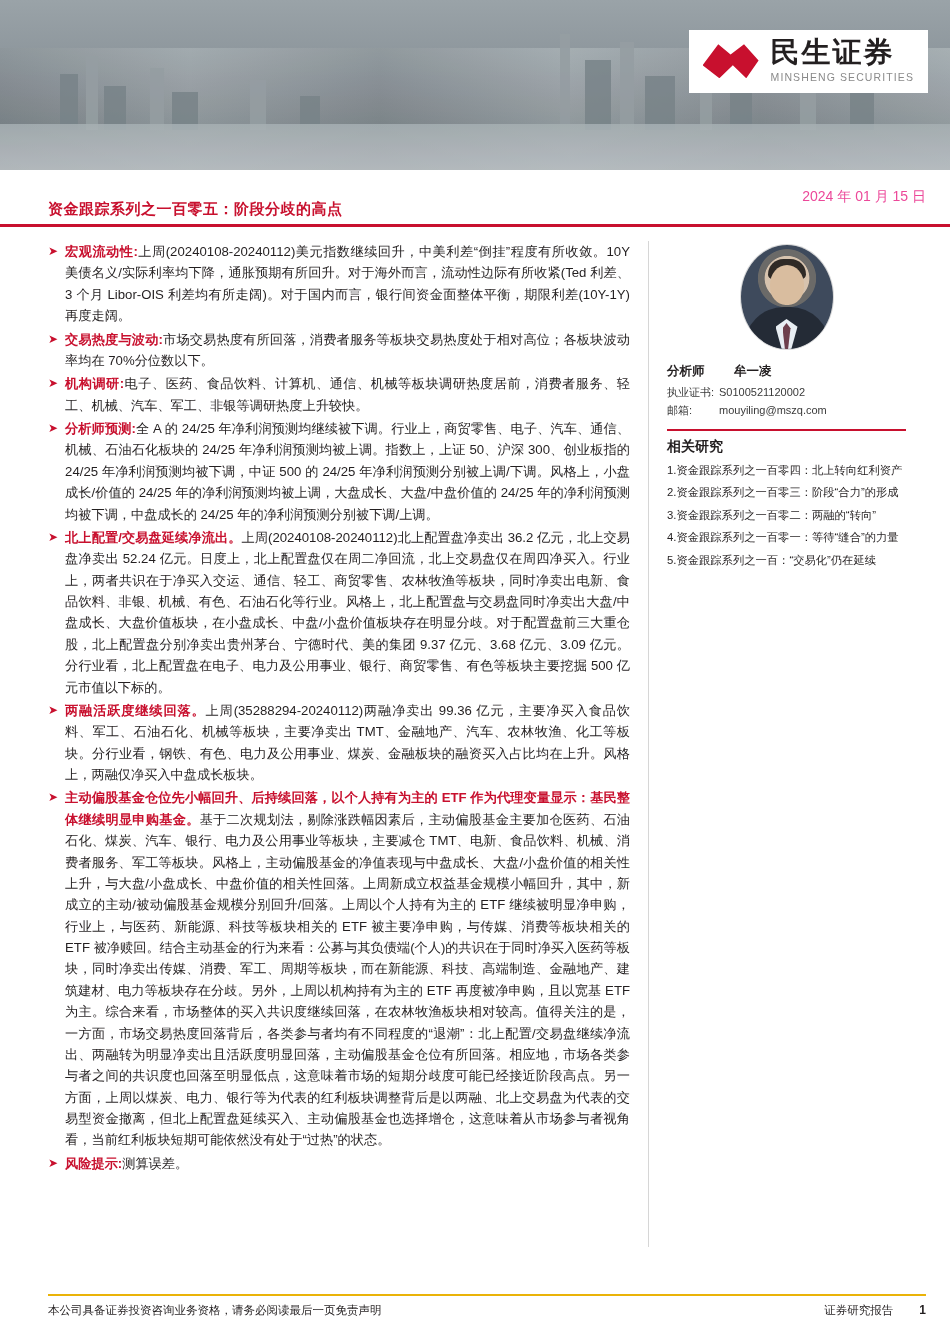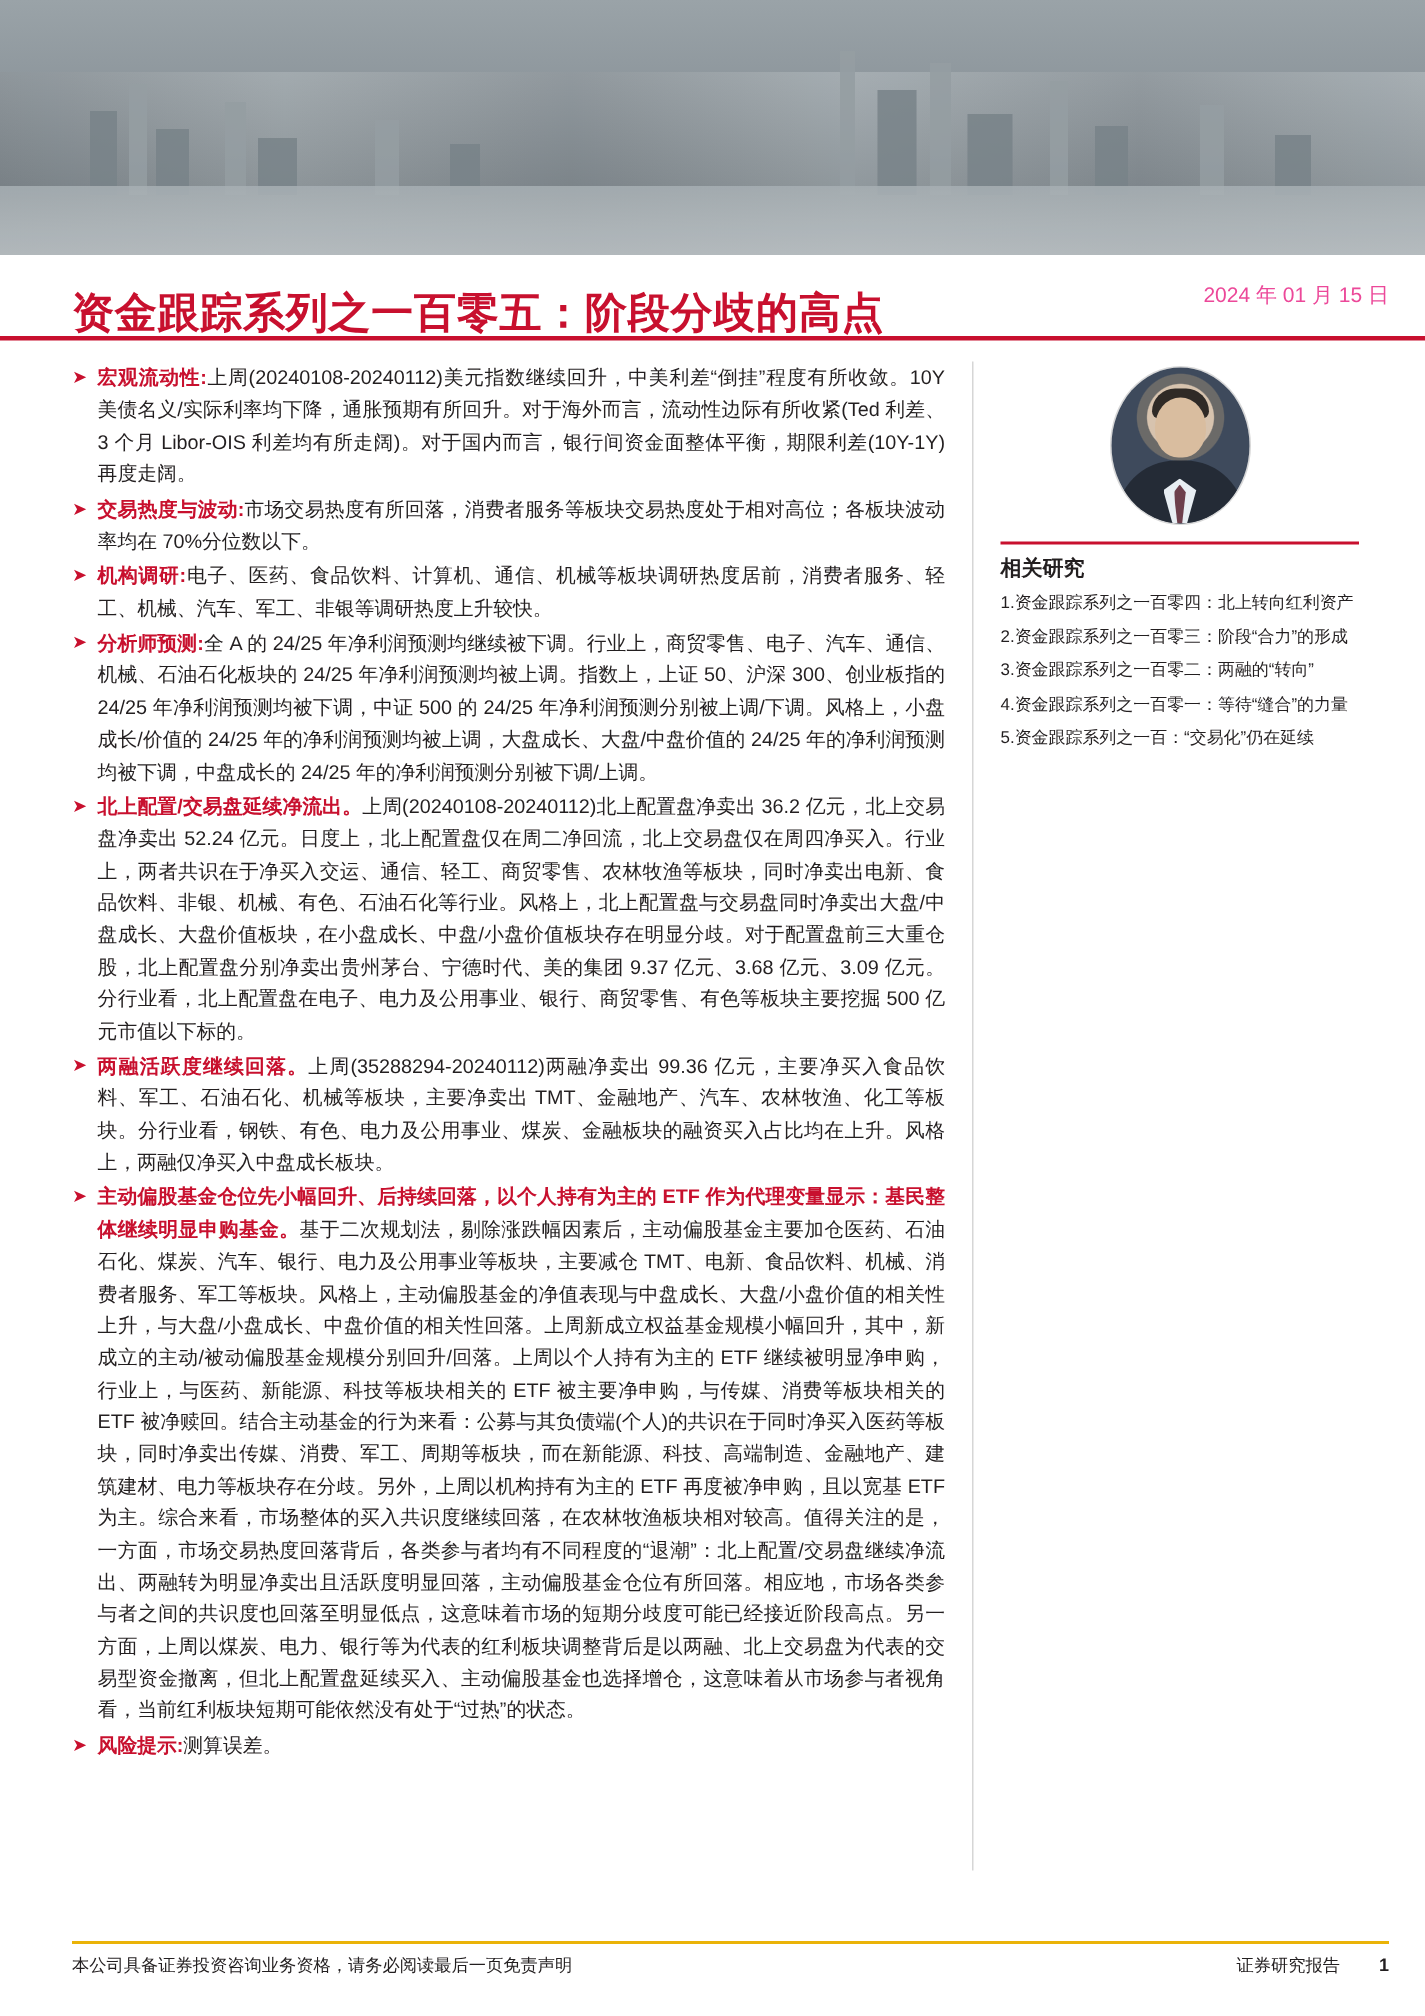--- a/index.html
+++ b/index.html
@@ -53,21 +53,21 @@
     padding:7px 18px 7px 50px;
     letter-spacing:1px;
   }
   
   .titlebar{
     position:relative;height:54px;background:#ffffff;
     border-bottom:3px solid #c8102e;
     display:flex;align-items:center;
   }
   .title-cn{
-    margin-left:48px;font-size:28px;font-weight:bold;color:#c8102e;letter-spacing:.5px;margin-top:24px;
+    margin-left:48px;font-size:15px;font-weight:bold;color:#c8102e;letter-spacing:.5px;margin-top:24px;
   }
   .title-date{
     position:absolute;right:24px;top:18px;font-size:14px;color:#ec4899;
   }
   
   .content{
     display:flex;
     padding:14px 24px 0 48px;
     box-sizing:border-box;
     height:1020px;
@@ -164,20 +164,29 @@
     <div class="twr" style="left:585px;bottom:40px;width:26px;height:70px;"></div>
     <div class="twr l" style="left:620px;bottom:40px;width:14px;height:88px;"></div>
     <div class="twr" style="left:645px;bottom:40px;width:30px;height:54px;"></div>
     <div class="twr l" style="left:700px;bottom:40px;width:12px;height:76px;"></div>
     <div class="twr" style="left:730px;bottom:40px;width:22px;height:46px;"></div>
     <div class="twr l" style="left:800px;bottom:40px;width:16px;height:60px;"></div>
     <div class="twr" style="left:850px;bottom:40px;width:24px;height:40px;"></div>
     <div class="water"></div>
   </div>
 
+  <div class="logo-box">
+    <div class="logo-mark">
+        <div class="sw"></div>
+      </div>
+    <div class="logo-text">
+      <div class="logo-cn">民生证券</div>
+      <div class="logo-en">MINSHENG SECURITIES</div>
+    </div>
+  </div>
 
 </div>
 
 <div class="titlebar">
   <div class="title-cn">资金跟踪系列之一百零五：阶段分歧的高点</div>
   <div class="title-date">2024 年 01 月 15 日</div>
 </div>
 
 <div class="content">
 
@@ -228,20 +237,32 @@
   <div class="right">
 
     <div class="photo">
       <div class="body"></div>
       <div class="hair"></div>
       <div class="face"></div>
       <div class="shirt"></div>
       <div class="tie"></div>
     </div>
 
+    <div class="analyst-block">
+      <div class="analyst-head">
+        <span>分析师</span>
+        <span class="nm">牟一凌</span>
+      </div>
+      <div class="analyst-line">
+        <span class="lbl">执业证书:</span><span>S0100521120002</span>
+      </div>
+      <div class="analyst-line">
+        <span class="lbl">邮箱:</span><span>mouyiling@mszq.com</span>
+      </div>
+    </div>
 
 
     <div class="hr-red"></div>
     <div class="sec-title">相关研究</div>
 
     <div class="rel-item">1.资金跟踪系列之一百零四：北上转向红利资产</div>
     <div class="rel-item">2.资金跟踪系列之一百零三：阶段“合力”的形成</div>
     <div class="rel-item">3.资金跟踪系列之一百零二：两融的“转向”</div>
     <div class="rel-item">4.资金跟踪系列之一百零一：等待“缝合”的力量</div>
     <div class="rel-item">5.资金跟踪系列之一百：“交易化”仍在延续</div>

